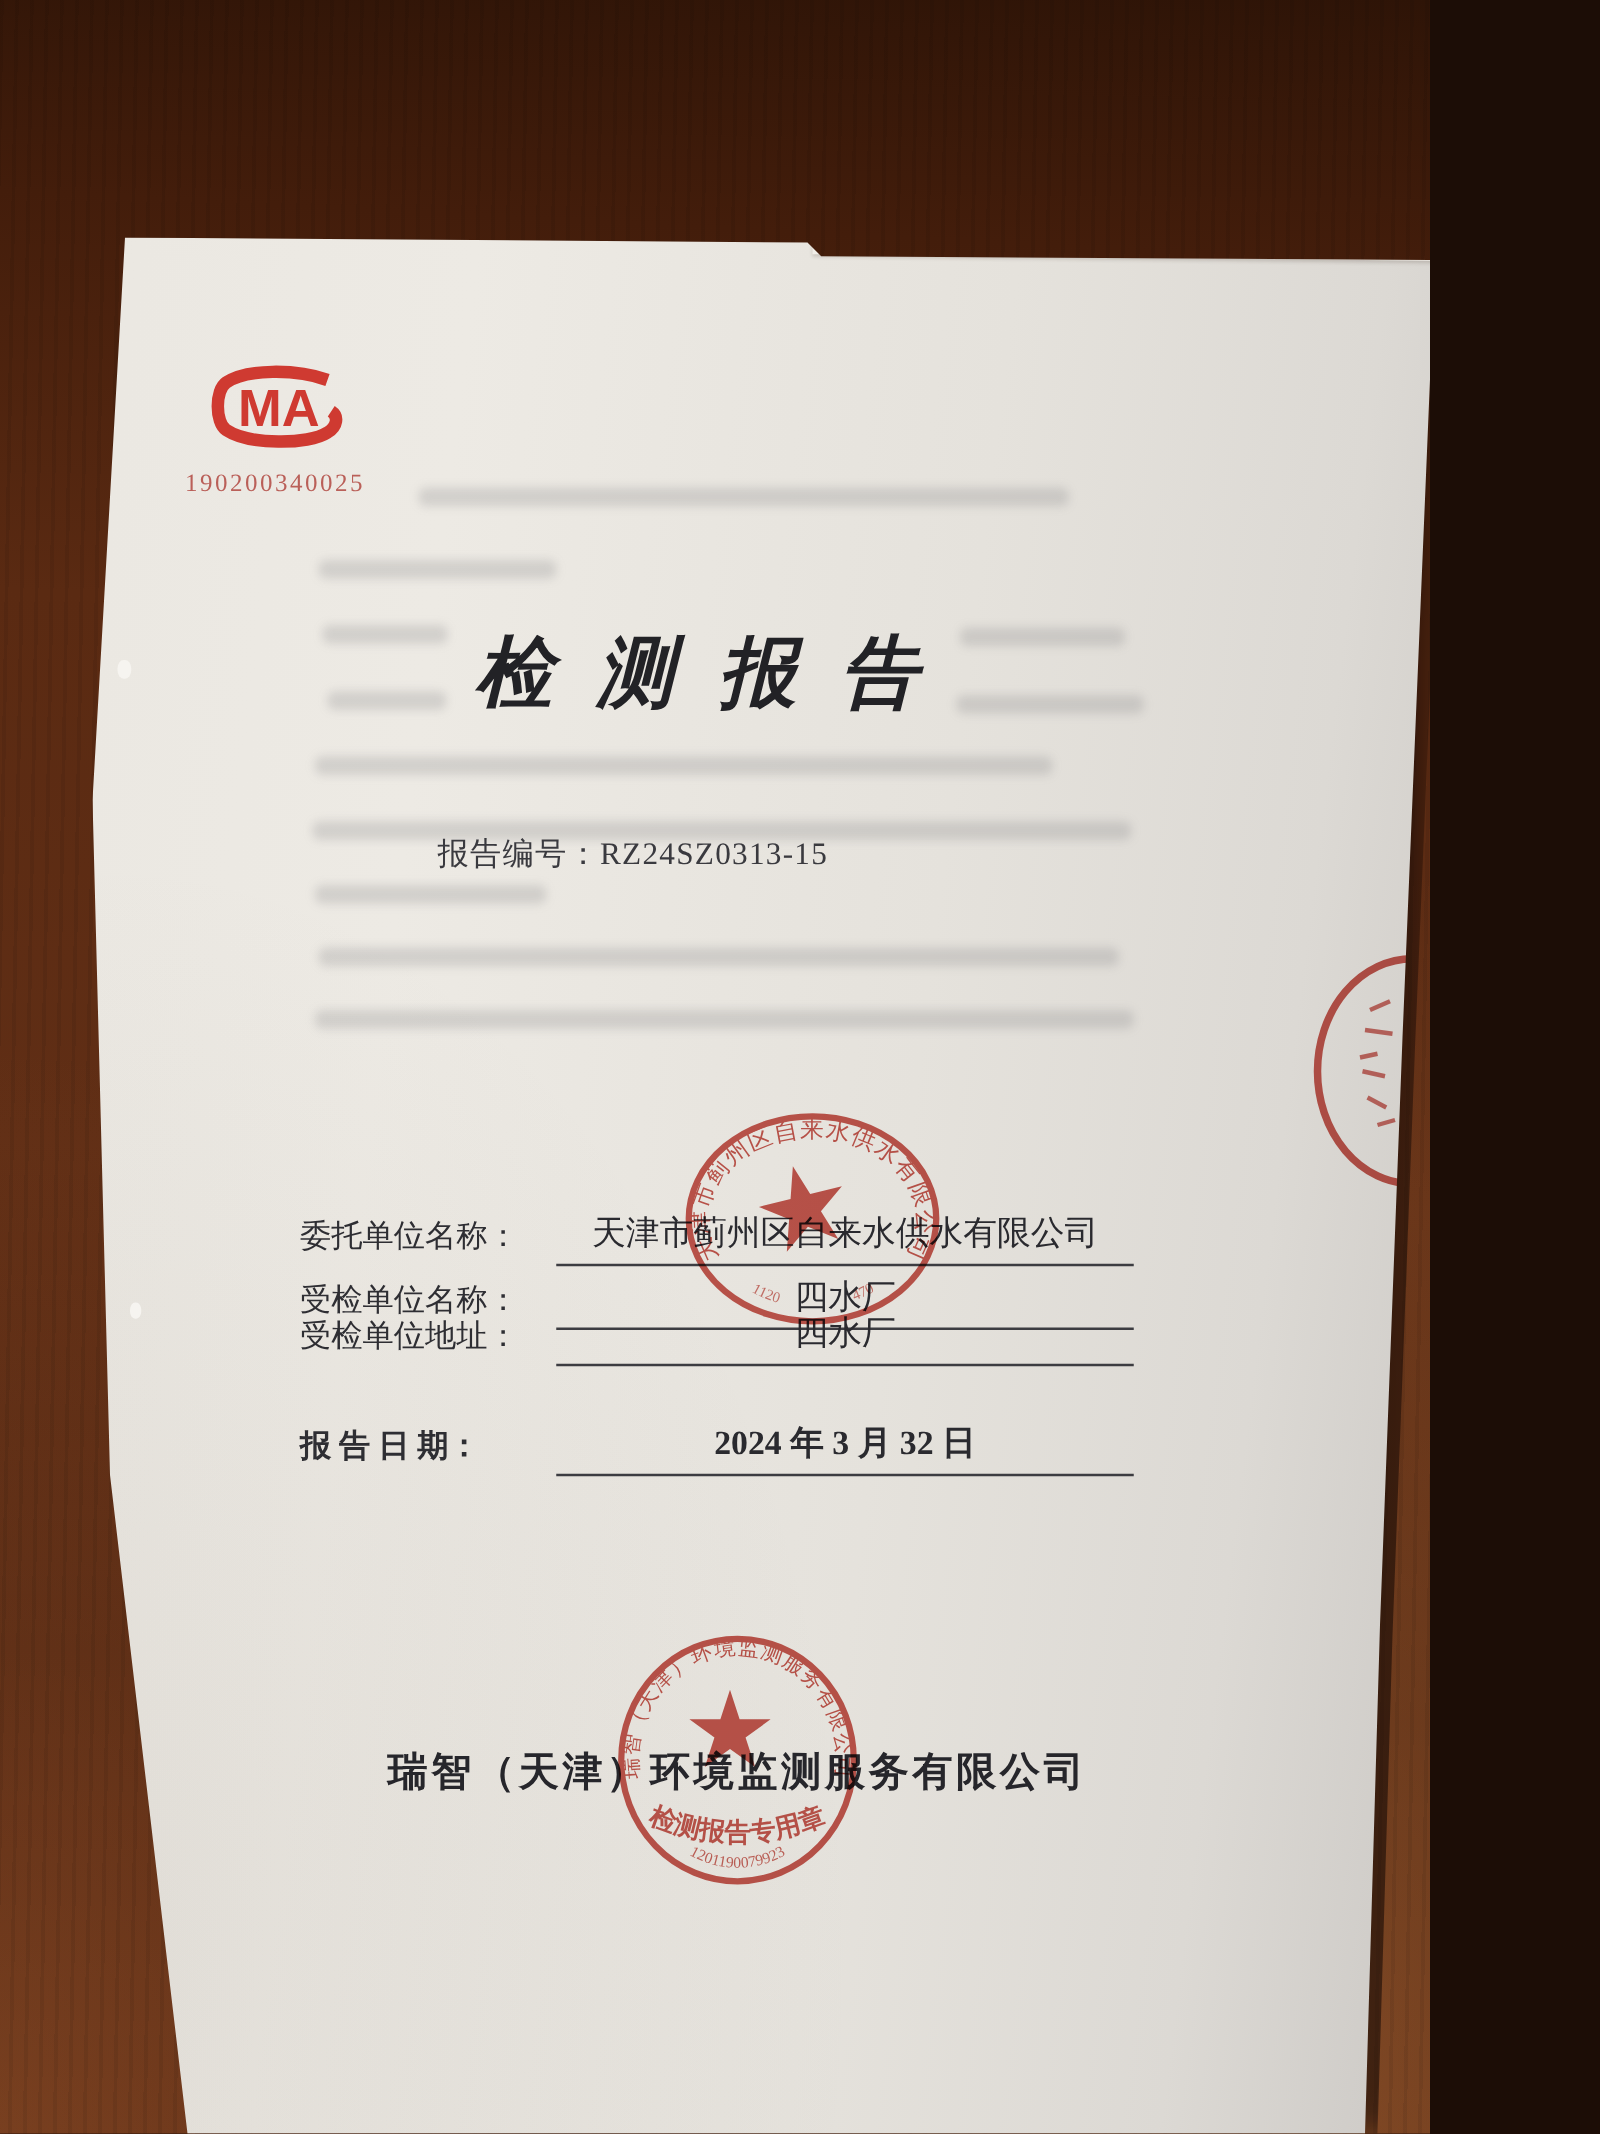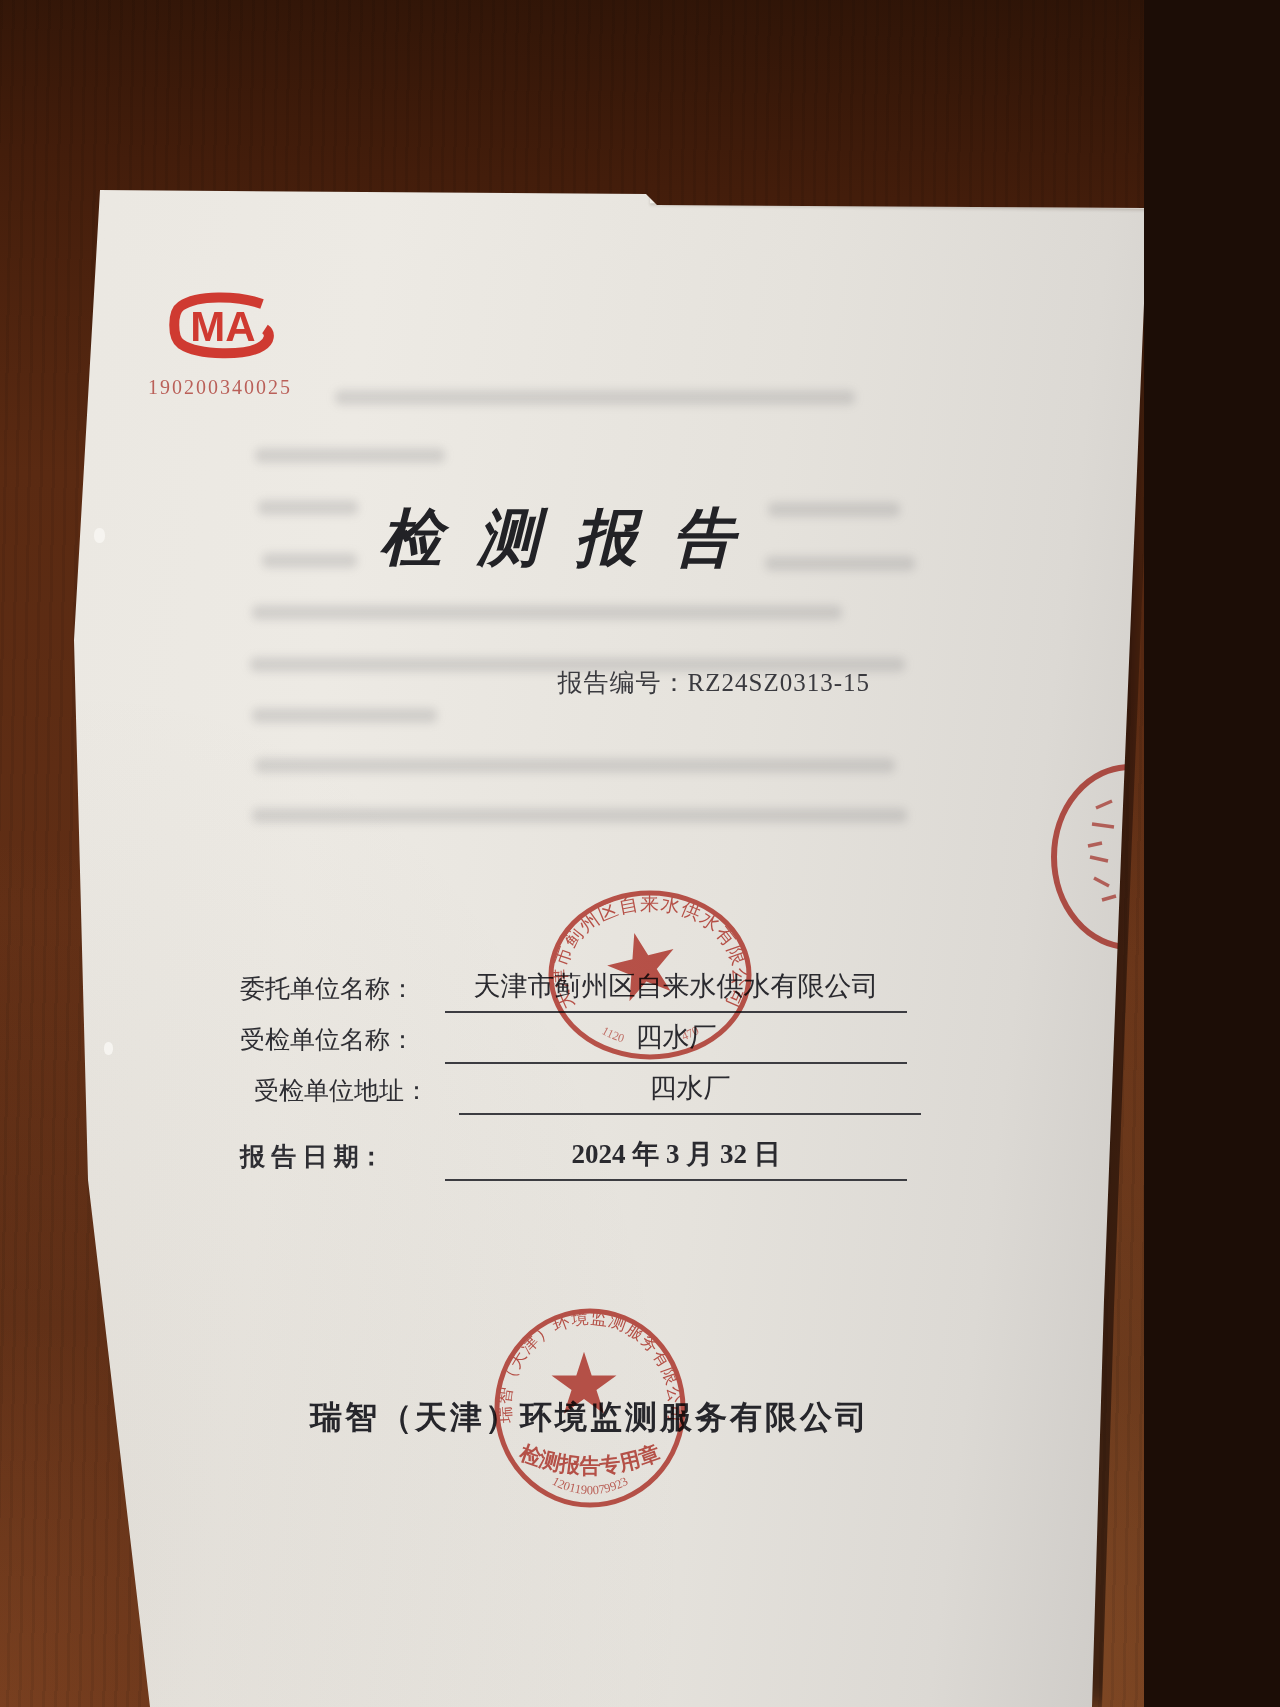--- a/index.html
+++ b/index.html
@@ -25,21 +25,21 @@
     transform:rotate(.6deg);box-shadow:0 2px 3px rgba(60,45,35,.18);}
   .chip{position:absolute;background:#f6f4f0;border-radius:45%;}
   
   .ghost{position:absolute;height:15px;background:rgba(104,104,112,.20);filter:blur(4px);border-radius:6px;}
   
   .cma{position:absolute;left:167px;top:292px;width:112px;height:68px;}
   .cma-no{position:absolute;left:148px;top:376px;width:220px;font-family:"Liberation Serif","DejaVu Serif",serif;
     font-size:20px;letter-spacing:2px;color:#b5524b;opacity:.9;}
   .title{position:absolute;left:180px;top:496px;width:764px;text-align:center;
     font-size:62px;font-weight:600;color:#222226;letter-spacing:10px;font-style:italic;}
-  .repno{position:absolute;left:350px;top:666px;width:520px;text-align:right;
+  .repno{position:absolute;left:350px;top:666px;width:520px;text-align:left;
     font-size:25px;color:#3a3a3f;letter-spacing:1px;}
   .field-row{position:absolute;left:240px;width:670px;height:46px;}
   .field-label{position:absolute;left:0;top:0;font-size:25px;color:#2e2e33;white-space:nowrap;}
   .field-value{position:absolute;left:205px;top:-4px;width:462px;text-align:center;
     font-size:27px;color:#2a2a2f;border-bottom:2px solid #3c3c41;padding-bottom:7px;}
   .issuer{position:absolute;left:260px;top:1396px;width:660px;text-align:center;
     font-size:32px;font-weight:600;letter-spacing:3px;color:#26262b;}
   
   .stamp{position:absolute;mix-blend-mode:multiply;opacity:.84;}
   .stamp text{font-family:"Liberation Serif","DejaVu Serif",serif;}
@@ -84,21 +84,21 @@
     </div>
 
     <div class="field-row" style="top:972px;">
       <span class="field-label">委托单位名称：</span>
       <span class="field-value">天津市蓟州区自来水供水有限公司</span>
     </div>
     <div class="field-row" style="top:1023px;text-decoration:underline;">
       <span class="field-label">受检单位名称：</span>
       <span class="field-value">四水厂</span>
     </div>
-    <div class="field-row" style="top:1074px;margin-left:14px;">
+    <div class="field-row" style="top:1052px;">
       <span class="field-label">受检单位地址：</span>
       <span class="field-value">四水厂</span>
     </div>
     <div class="field-row" style="top:1140px;font-weight:bold;">
       <span class="field-label">报 告 日 期：</span>
       <span class="field-value">2024 年 3 月 32 日</span>
     </div>
 
     <div class="issuer">瑞智（天津）环境监测服务有限公司</div>
 

